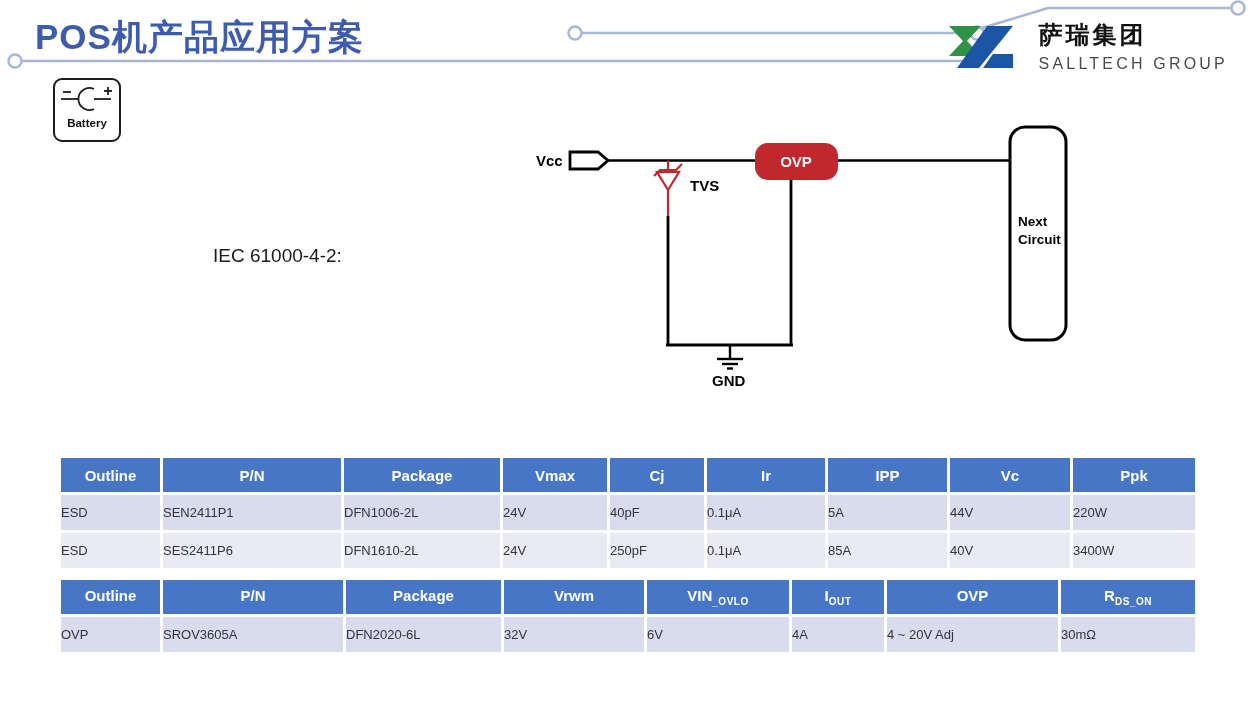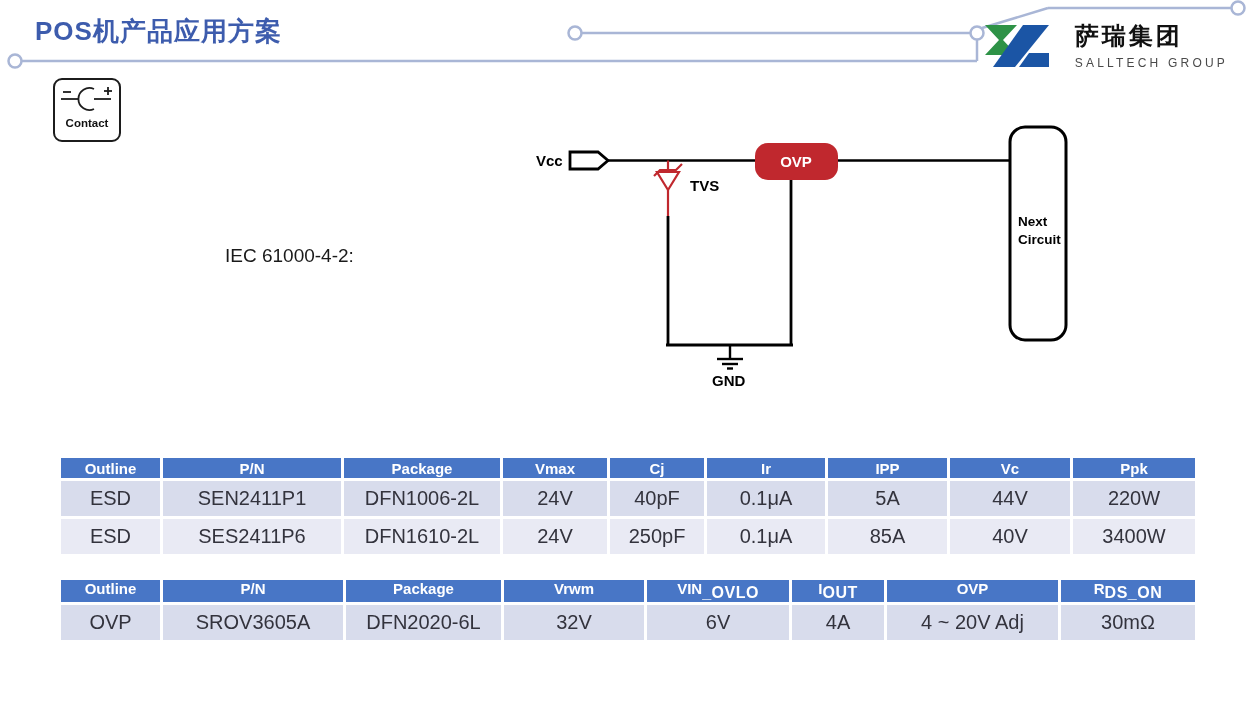--- a/index.html
+++ b/index.html
@@ -4,61 +4,61 @@
 <style>
   * { margin:0; padding:0; box-sizing:border-box; }
   body { background:#888; font-family:"Liberation Sans", sans-serif; }
   .slide {
     position:relative; width:1254px; height:704px; background:#ffffff;
     overflow:hidden; margin:0 auto;
   }
   
   .page-title {
     position:absolute; left:35px; top:14px;
-    font-size:26px; font-weight:bold; color:#3D5CAD; letter-spacing:1px;
+    font-size:35px; font-weight:bold; color:#3D5CAD; letter-spacing:1px;
     font-family:"Liberation Sans", sans-serif;
   }
   .decor-svg { position:absolute; left:0; top:0; }
   .logo { position:absolute; right:26px; top:22px; display:flex; align-items:center; gap:24px; }
   .logo-text { display:flex; flex-direction:column; line-height:1.05; }
   .logo-cn { font-size:24px; font-weight:bold; color:#111; letter-spacing:3px; }
-  .logo-en { font-size:12px; color:#4a4a4a; letter-spacing:3.2px; margin-top:9px; }
+  .logo-en { font-size:16px; color:#4a4a4a; letter-spacing:3.2px; margin-top:9px; }
   
   .battery-box {
     position:absolute; left:53px; top:78px; width:68px; height:64px;
     border:2.2px solid #1c1c1c; border-radius:9px; background:#fff;
     display:flex; flex-direction:column; align-items:center; justify-content:flex-start;
   }
   .battery-label { font-size:11.5px; font-weight:bold; color:#111; margin-top:1px; }
   .section-heading {
     position:absolute; left:145px; top:94px; font-size:24px; font-weight:bold; color:#000;
     font-family:"Liberation Serif", serif; letter-spacing:1px;
   }
   .iec-note {
-    position:absolute; left:213px; top:241px; font-size:19px; color:#1a1a1a; line-height:1.6;margin-left:12px;
+    position:absolute; left:213px; top:241px; font-size:19px; color:#1a1a1a; line-height:1.6;
   }
   
   .circuit-svg { position:absolute; left:0; top:110px; }
   
   table.spec {
     position:absolute; left:58px; table-layout:fixed; width:1140px;
     border-collapse:separate; border-spacing:3px;
   }
   table.spec th {
     background:#4876C6; color:#fff; font-weight:bold; font-size:15px;
-    height:20px; text-align:center; vertical-align:middle;
+    height:34px; text-align:center; vertical-align:middle;
   }
   table.spec td {
-    font-size:20px; color:#33333d; height:35px; text-align:center; vertical-align:middle;
+    font-size:13px; color:#33333d; height:35px; text-align:left; vertical-align:middle;
   }
   table.spec tr.odd td { background:#D8DCEC; }
   table.spec tr.even td { background:#E9EAF4; }
   .t1 { top:455px; }
   .t2 { top:577px; }
-  sub.hdr-sub { font-size:16px; letter-spacing:0.5px; }
+  sub.hdr-sub { font-size:10px; letter-spacing:0.5px; }
 </style>
 </head>
 <body>
 
 <div class="slide">
 
   <svg class="decor-svg" width="1254" height="80">
     <g stroke="#A9B6D6" stroke-width="2.5" fill="none">
       <line x1="22" y1="61" x2="977" y2="61"></line>
       <line x1="977" y1="61" x2="977" y2="40"></line>
@@ -90,21 +90,21 @@
     <svg width="62" height="36" viewBox="0 0 62 36">
       <g stroke="#1c1c1c" stroke-width="1.8" fill="none">
         <line x1="7" y1="12" x2="15" y2="12"></line>
         <line x1="5" y1="19" x2="23" y2="19"></line>
         <path d="M38,9 A11,11 0 1 0 38,29"></path>
         <line x1="38" y1="19" x2="55" y2="19"></line>
         <line x1="48" y1="11" x2="56" y2="11"></line>
         <line x1="52" y1="7" x2="52" y2="15"></line>
       </g>
     </svg>
-    <span class="battery-label">Contact</span>
+    <span class="battery-label">Battery</span>
   </div>
 
 
   <div class="iec-note">
     <div>IEC 61000-4-2:</div>
   </div>
 
   <svg class="circuit-svg" width="1254" height="300">
 
     <text x="536" y="56" font-size="15" font-weight="bold" fill="#000">Vcc</text>

